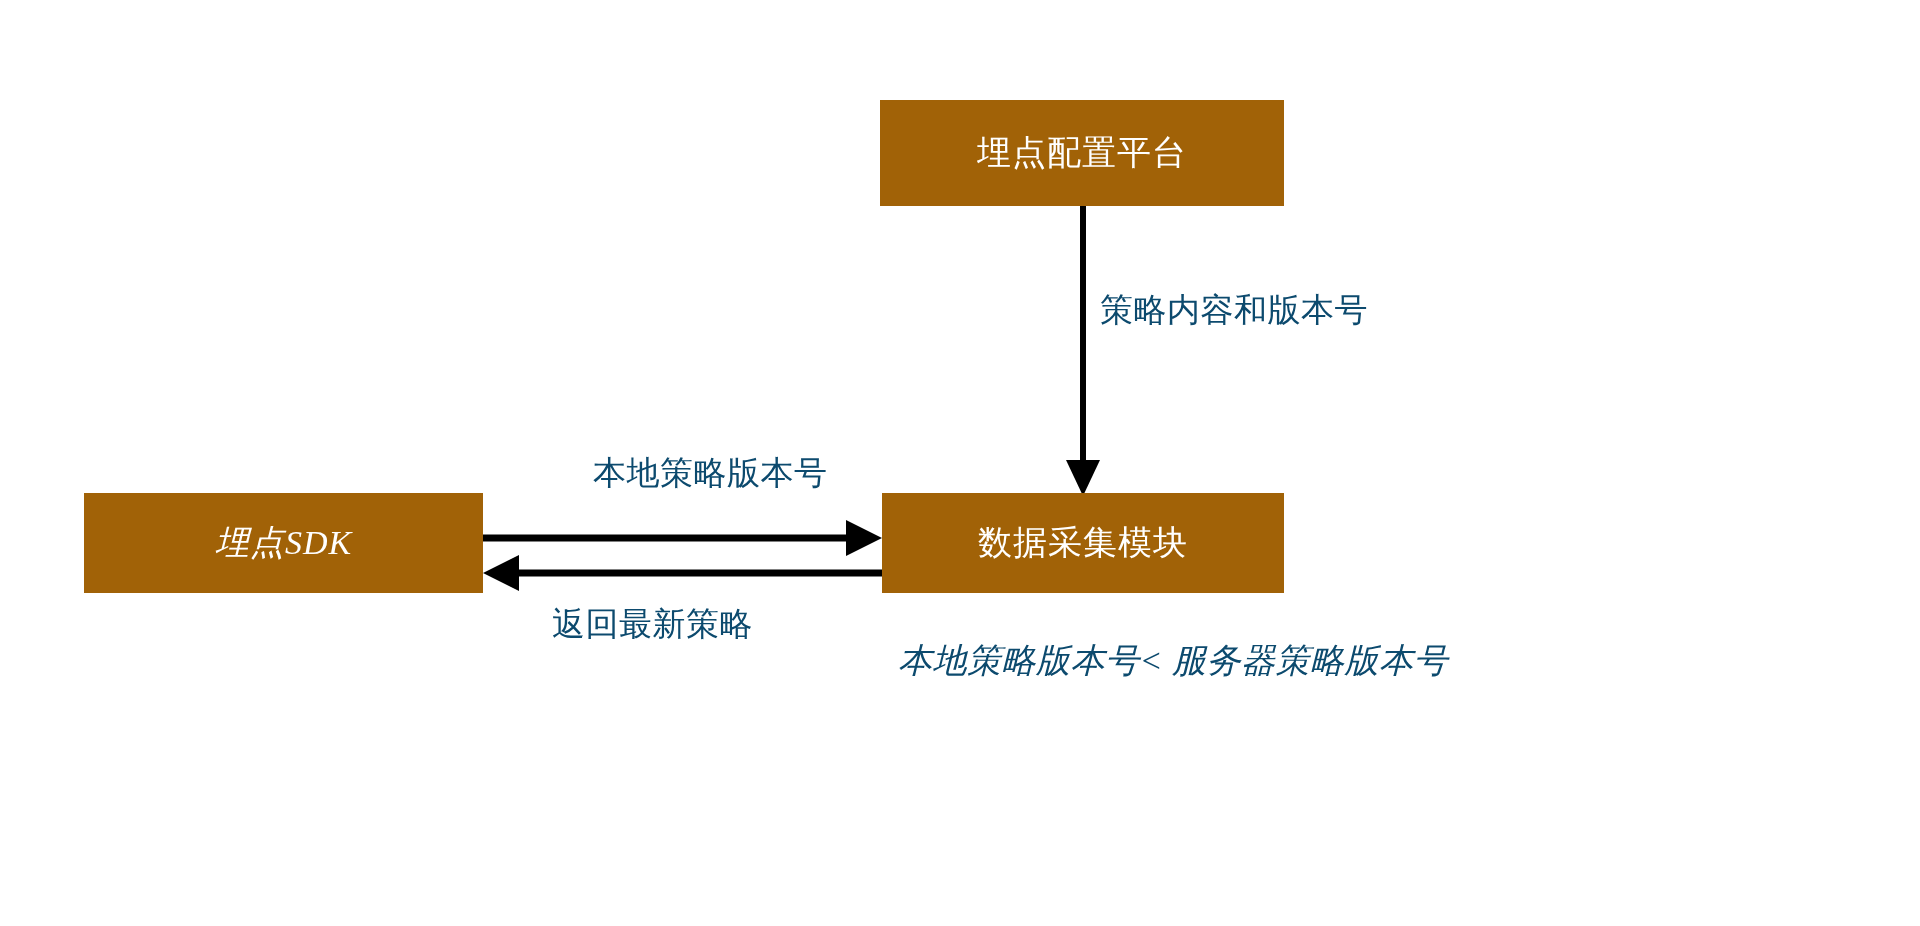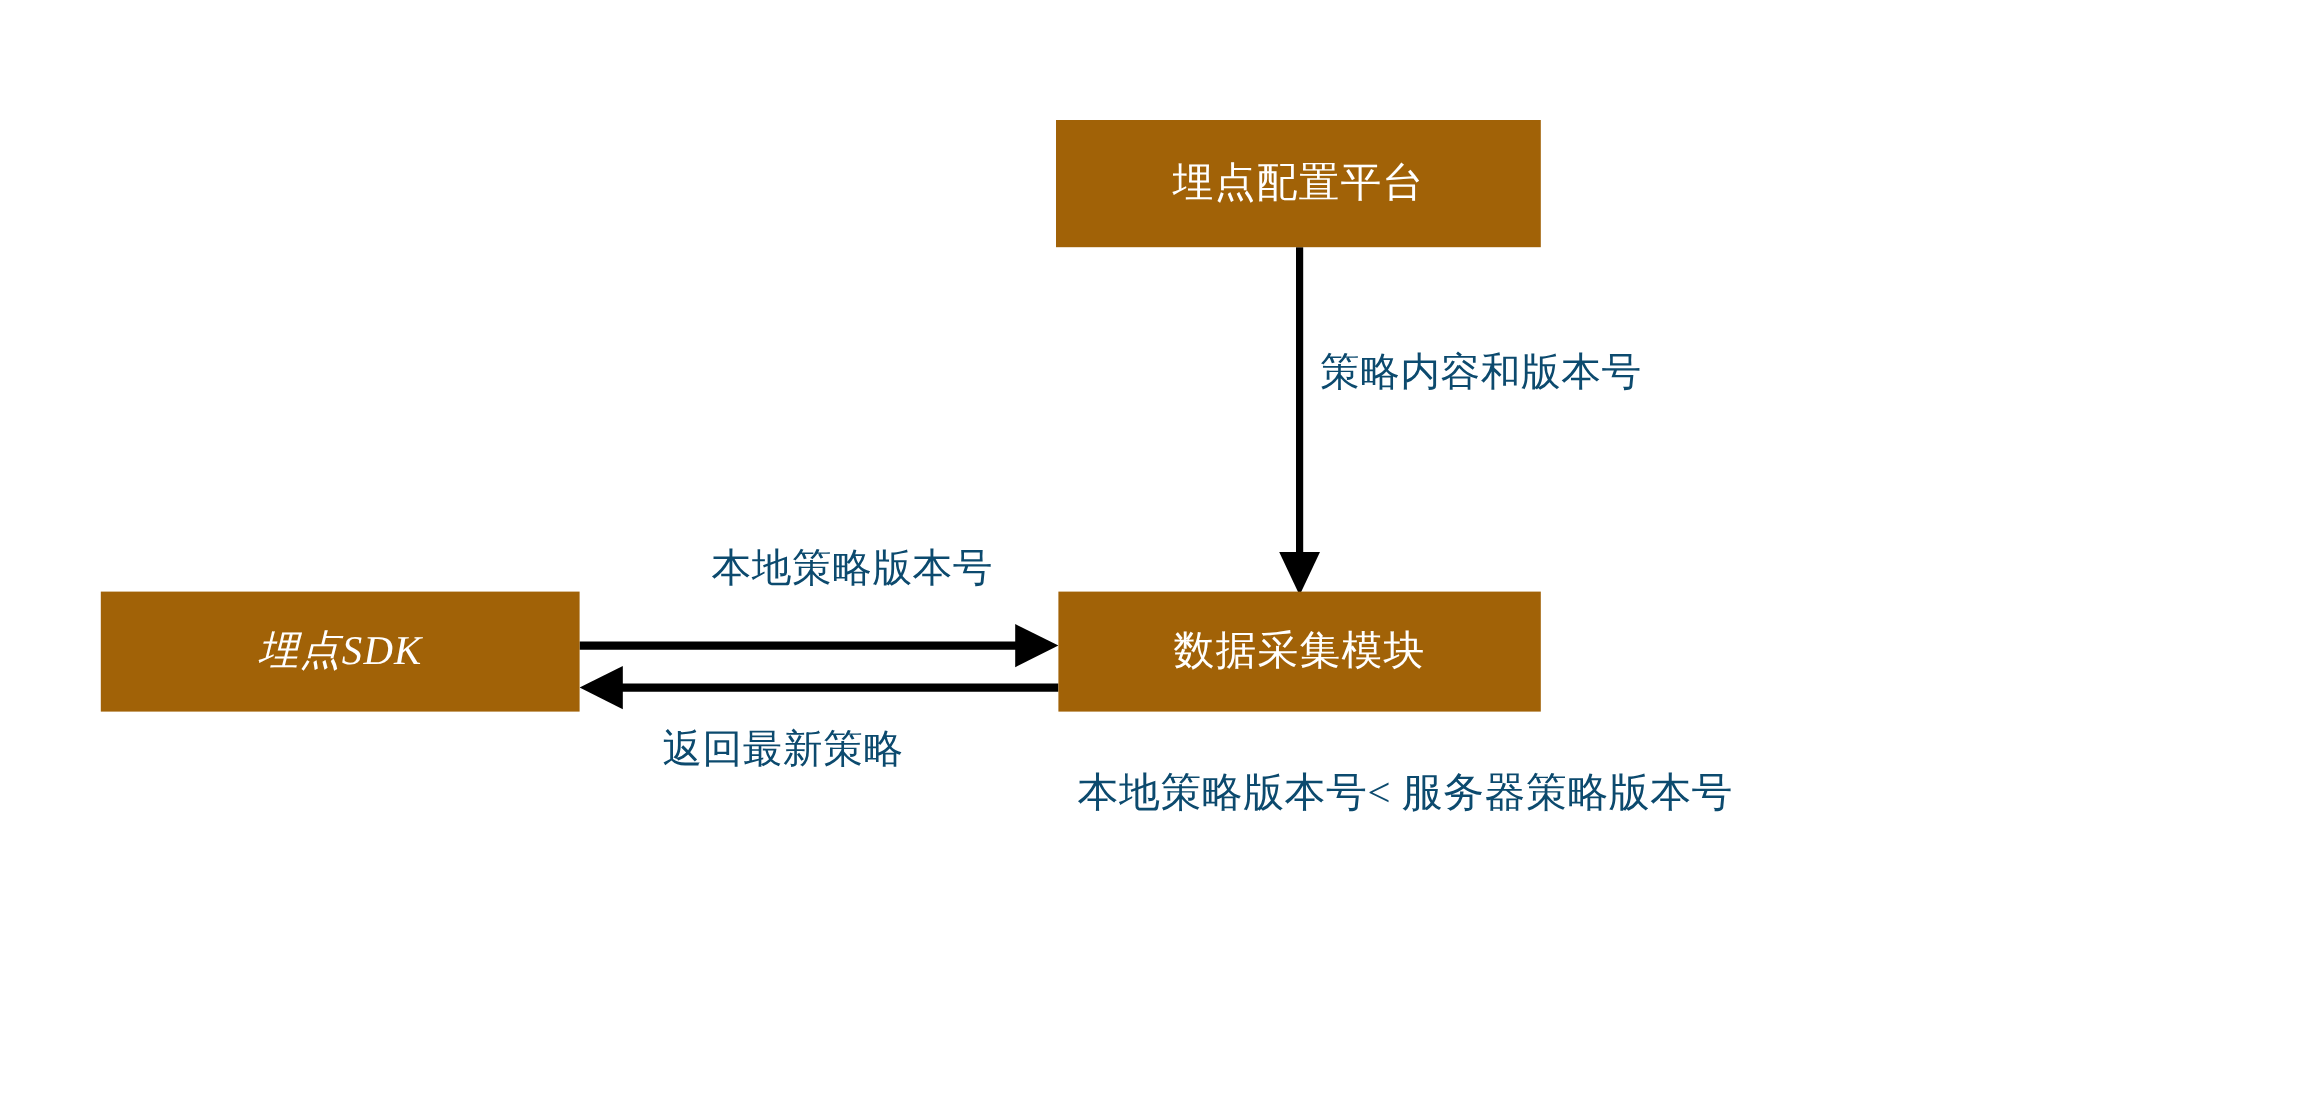--- a/index.html
+++ b/index.html
@@ -73,20 +73,21 @@
     margin-left: 45px;
   }
   #label-return-policy {
     left: 552px;
     top: 602px;
   }
   #caption-version-compare {
     left: 898px;
     top: 638px;
     font-size: 34px;
+    font-style: italic;
   }
   svg.edges {
     position: absolute;
     left: 0;
     top: 0;
     width: 1920px;
     height: 926px;
     pointer-events: none;
   }
 </style>

